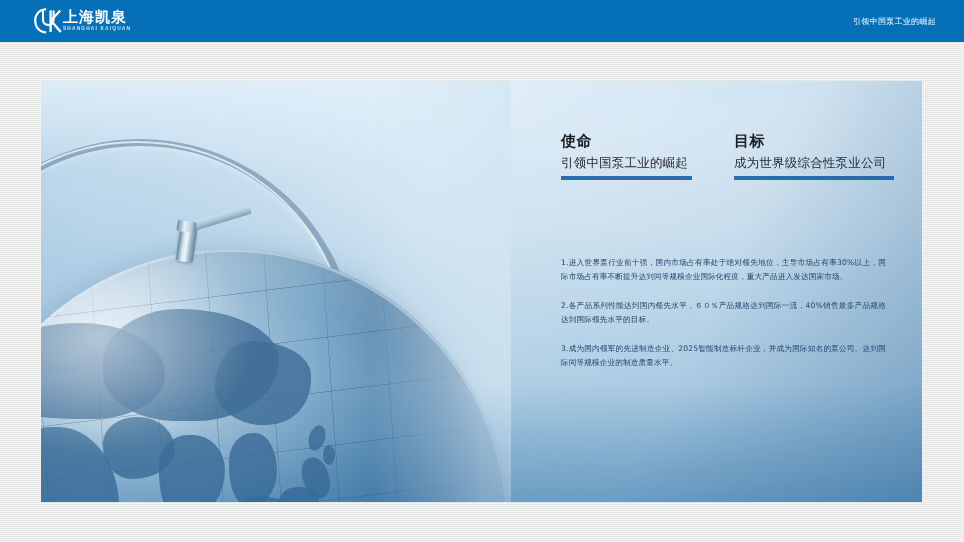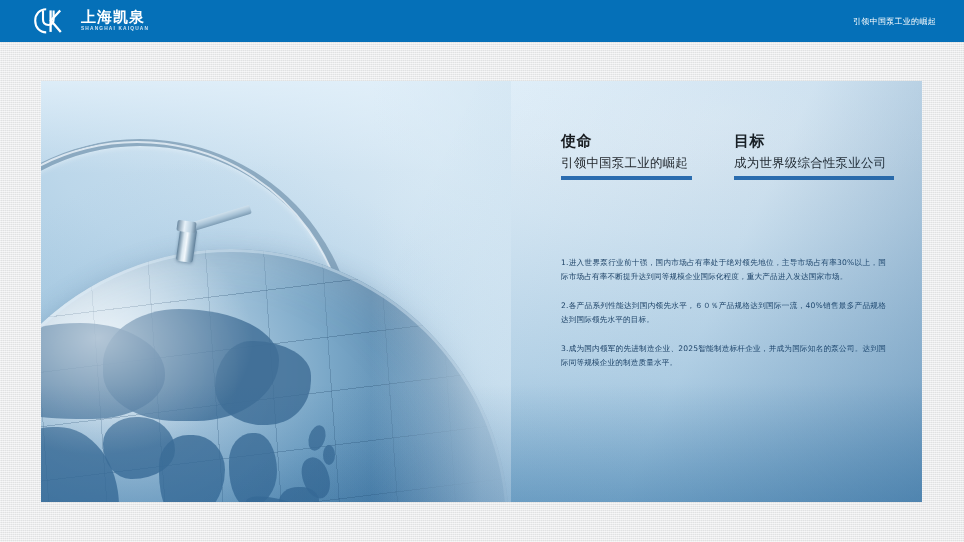--- a/index.html
+++ b/index.html
@@ -33,21 +33,21 @@
     height: 42px;
     background: #0570b8;
     z-index: 5;
   }
   #logo-wrap {
     position: absolute;
     left: 33px; top: 6px;
     height: 30px;
     display: flex;
     align-items: center;
-    gap: 18px;
+    gap: 0;
   }
   #logo-mark {
     position: relative;
     width: 30px;
     height: 28px;
   }
   #logo-text-block {
     display: flex;
     flex-direction: column;
     justify-content: center;

